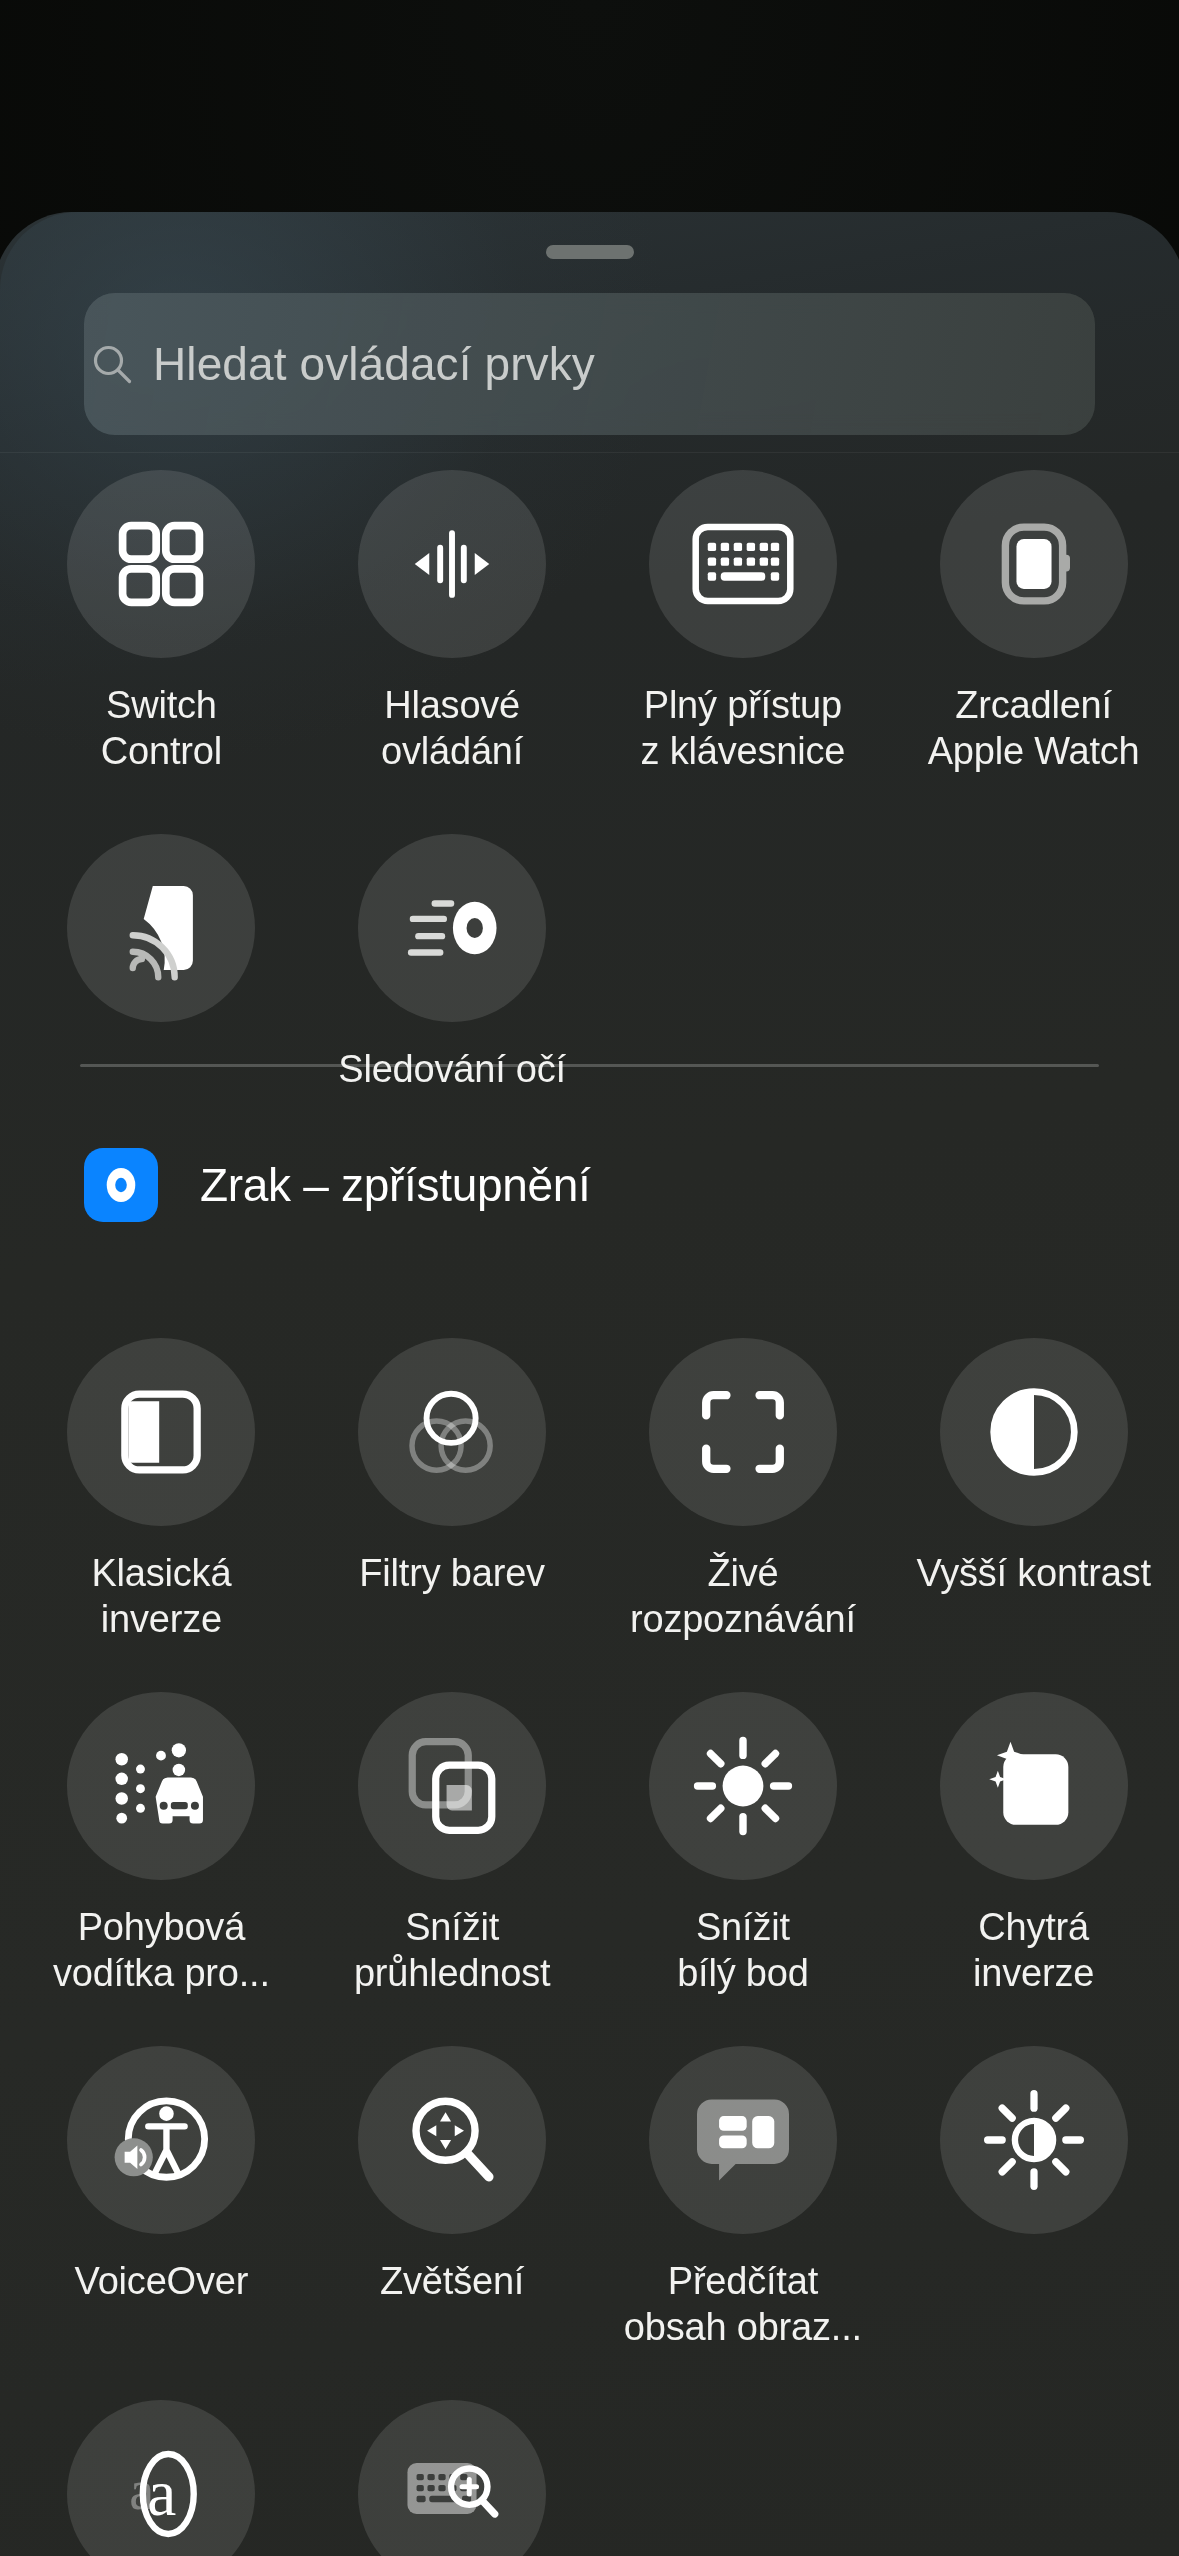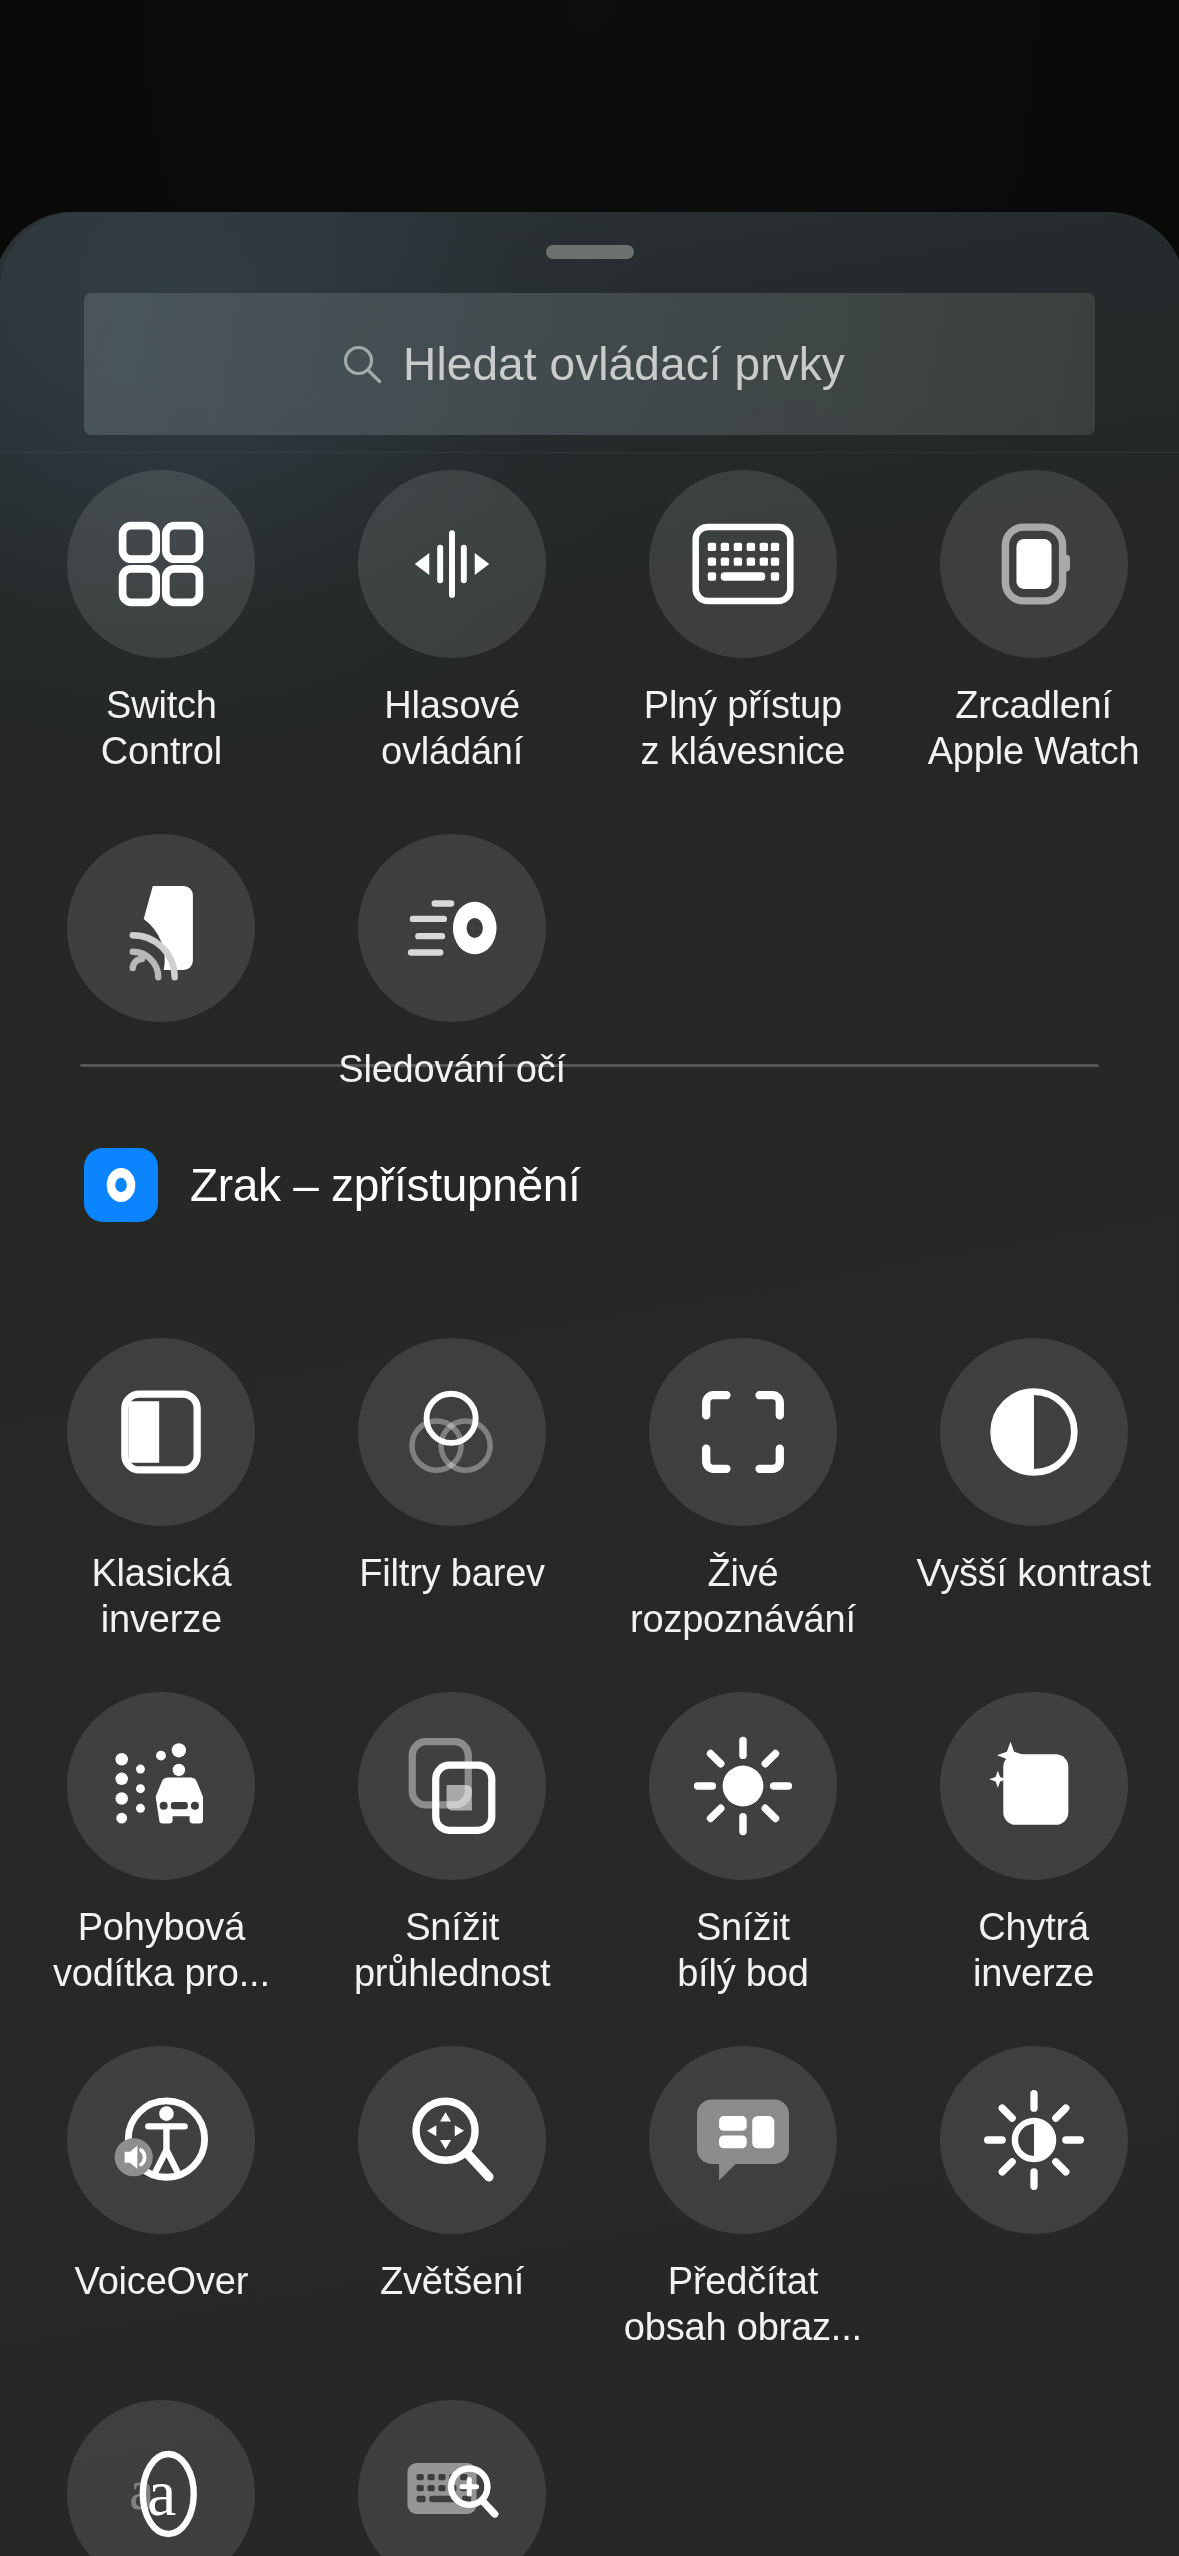--- a/index.html
+++ b/index.html
@@ -41,23 +41,23 @@
   #grabber {
     position:absolute; left:50%; transform:translateX(-50%);
     top:245px; width:88px; height:14px;
     border-radius:7px; background:#6d7270;
   }
   
   #searchbar {
     position:absolute;
     left:84px; top:293px;
     width:1011px; height:142px;
-    border-radius:7px;
+    border-radius:31px;
     background:linear-gradient(100deg, rgba(77,90,95,0.85) 0%, rgba(72,82,84,0.82) 45%, rgba(64,70,68,0.80) 100%);
-    display:flex; align-items:center; justify-content:center;
+    display:flex; align-items:center; 
     gap:20px;
     backdrop-filter:blur(10px);
     padding-left:7px;
   }
   #search-icon { width:42px; height:42px; flex:0 0 auto; opacity:.72; }
   #search-placeholder {
     font-size:46px; color:#c9cccb; letter-spacing:.1px; font-weight:400;
   }
   #search-divider {
     position:absolute; left:0; top:452px; width:1179px; height:1px;
@@ -87,21 +87,21 @@
   #grid-interaction { top:470px; row-gap:60px; }
   #grid-vision { top:1338px; row-gap:50px; }
   
   #section-divider {
     position:absolute; left:80px; top:1064px;
     width:1019px; height:3px; border-radius:2px;
     background:rgba(255,255,255,0.22);
   }
   #section-header {
     position:absolute; left:84px; top:1148px;
-    display:flex; align-items:center; gap:32px;
+    display:flex; align-items:center; gap:42px;
   }
   #section-icon {
     width:74px; height:74px; border-radius:19px;
     display:flex; align-items:center; justify-content:center;
   }
   #section-title { font-size:46px; color:#ffffff; font-weight:400; letter-spacing:-.3px; }
   svg { display:block; overflow:visible; }
 </style>
 </head>
 <body>

